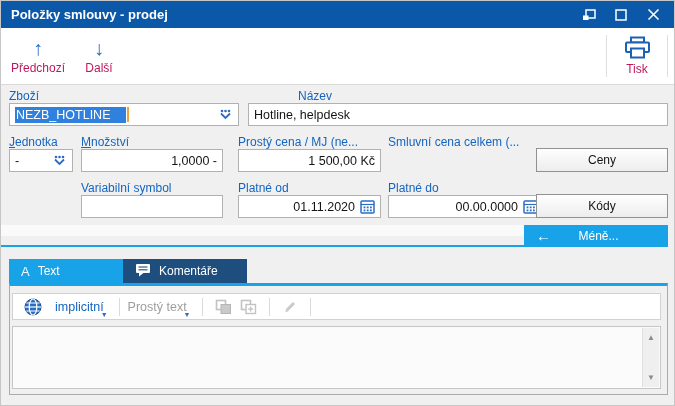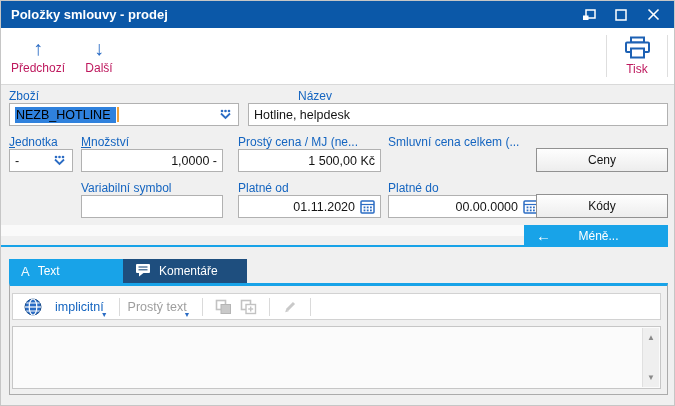--- a/index.html
+++ b/index.html
@@ -21,21 +21,21 @@
   .tlabel{font-size:12px;color:#be185d;margin-top:3px;white-space:nowrap;}
   .tsep{width:1px;background:#dedede;margin:7px 2px;}
   .tspacer{flex:1;}
   .ticon{height:23px;display:flex;align-items:flex-end;}
   
   .flabel{position:absolute;font-size:12px;color:var(--label-blue);white-space:nowrap;}
   .ak::first-letter{text-decoration:underline;}
   .finput{position:absolute;height:23px;background:#fff;border:1px solid #b1b1b1;display:flex;align-items:center;padding:0 5px;font-size:12.5px;color:#141414;overflow:hidden;}
   .finput .val{white-space:pre;}
   .finput.right{justify-content:flex-end;}
-  .selected{background:var(--selection);color:#000000;padding:1px 6px 1px 1px;}
+  .selected{background:var(--selection);color:#ffffff;padding:1px 16px 1px 1px;}
   .caret{width:2px;height:15px;background:#f0a13c;margin-left:1px;}
   .picker{margin-left:auto;display:flex;align-items:center;cursor:default;}
   .calicon{margin-left:5px;display:flex;align-items:center;cursor:default;}
   .gbtn{position:absolute;background:linear-gradient(#fefefe,#ededed);border:1px solid #919191;display:flex;align-items:center;justify-content:center;font-size:12px;color:#141414;cursor:default;}
   .wstrip{position:absolute;left:0;top:224px;width:523px;height:11px;background:#fafafa;}
   .mene{position:absolute;left:523px;top:224px;width:144px;height:21px;background:var(--accent);color:#fff;display:flex;align-items:center;font-size:12px;cursor:default;}
   .mene .back{font-size:15px;padding-left:12px;line-height:1;}
   .mene .mlabel{flex:1;text-align:center;padding-right:22px;}
   .hline{position:absolute;background:var(--accent);}
   

